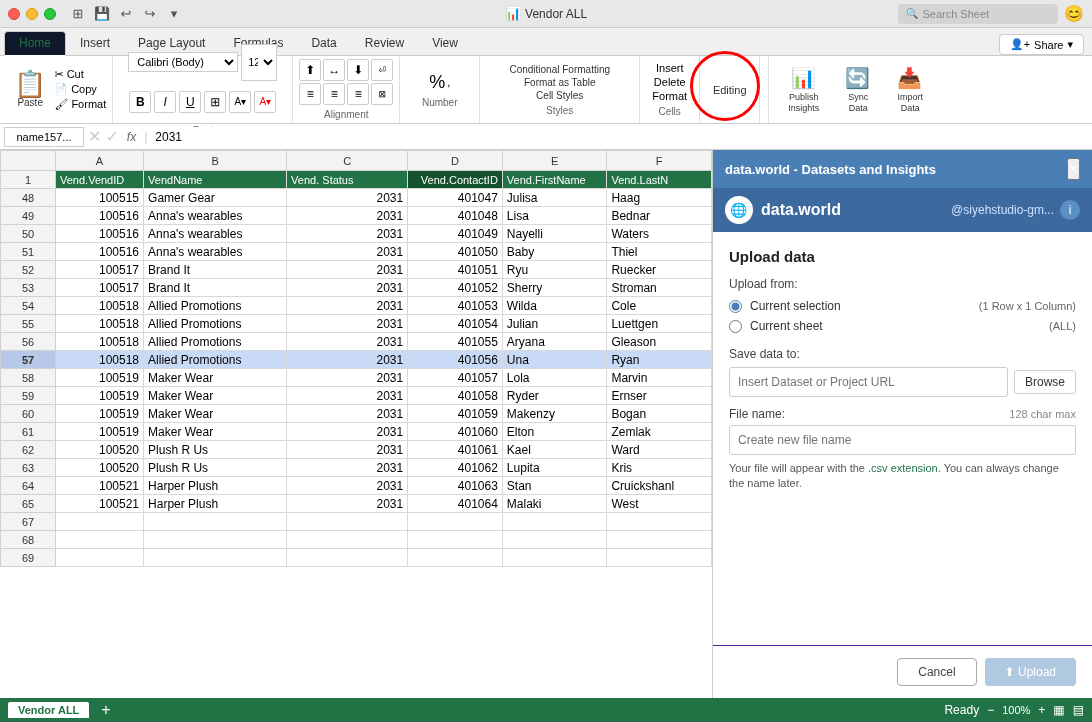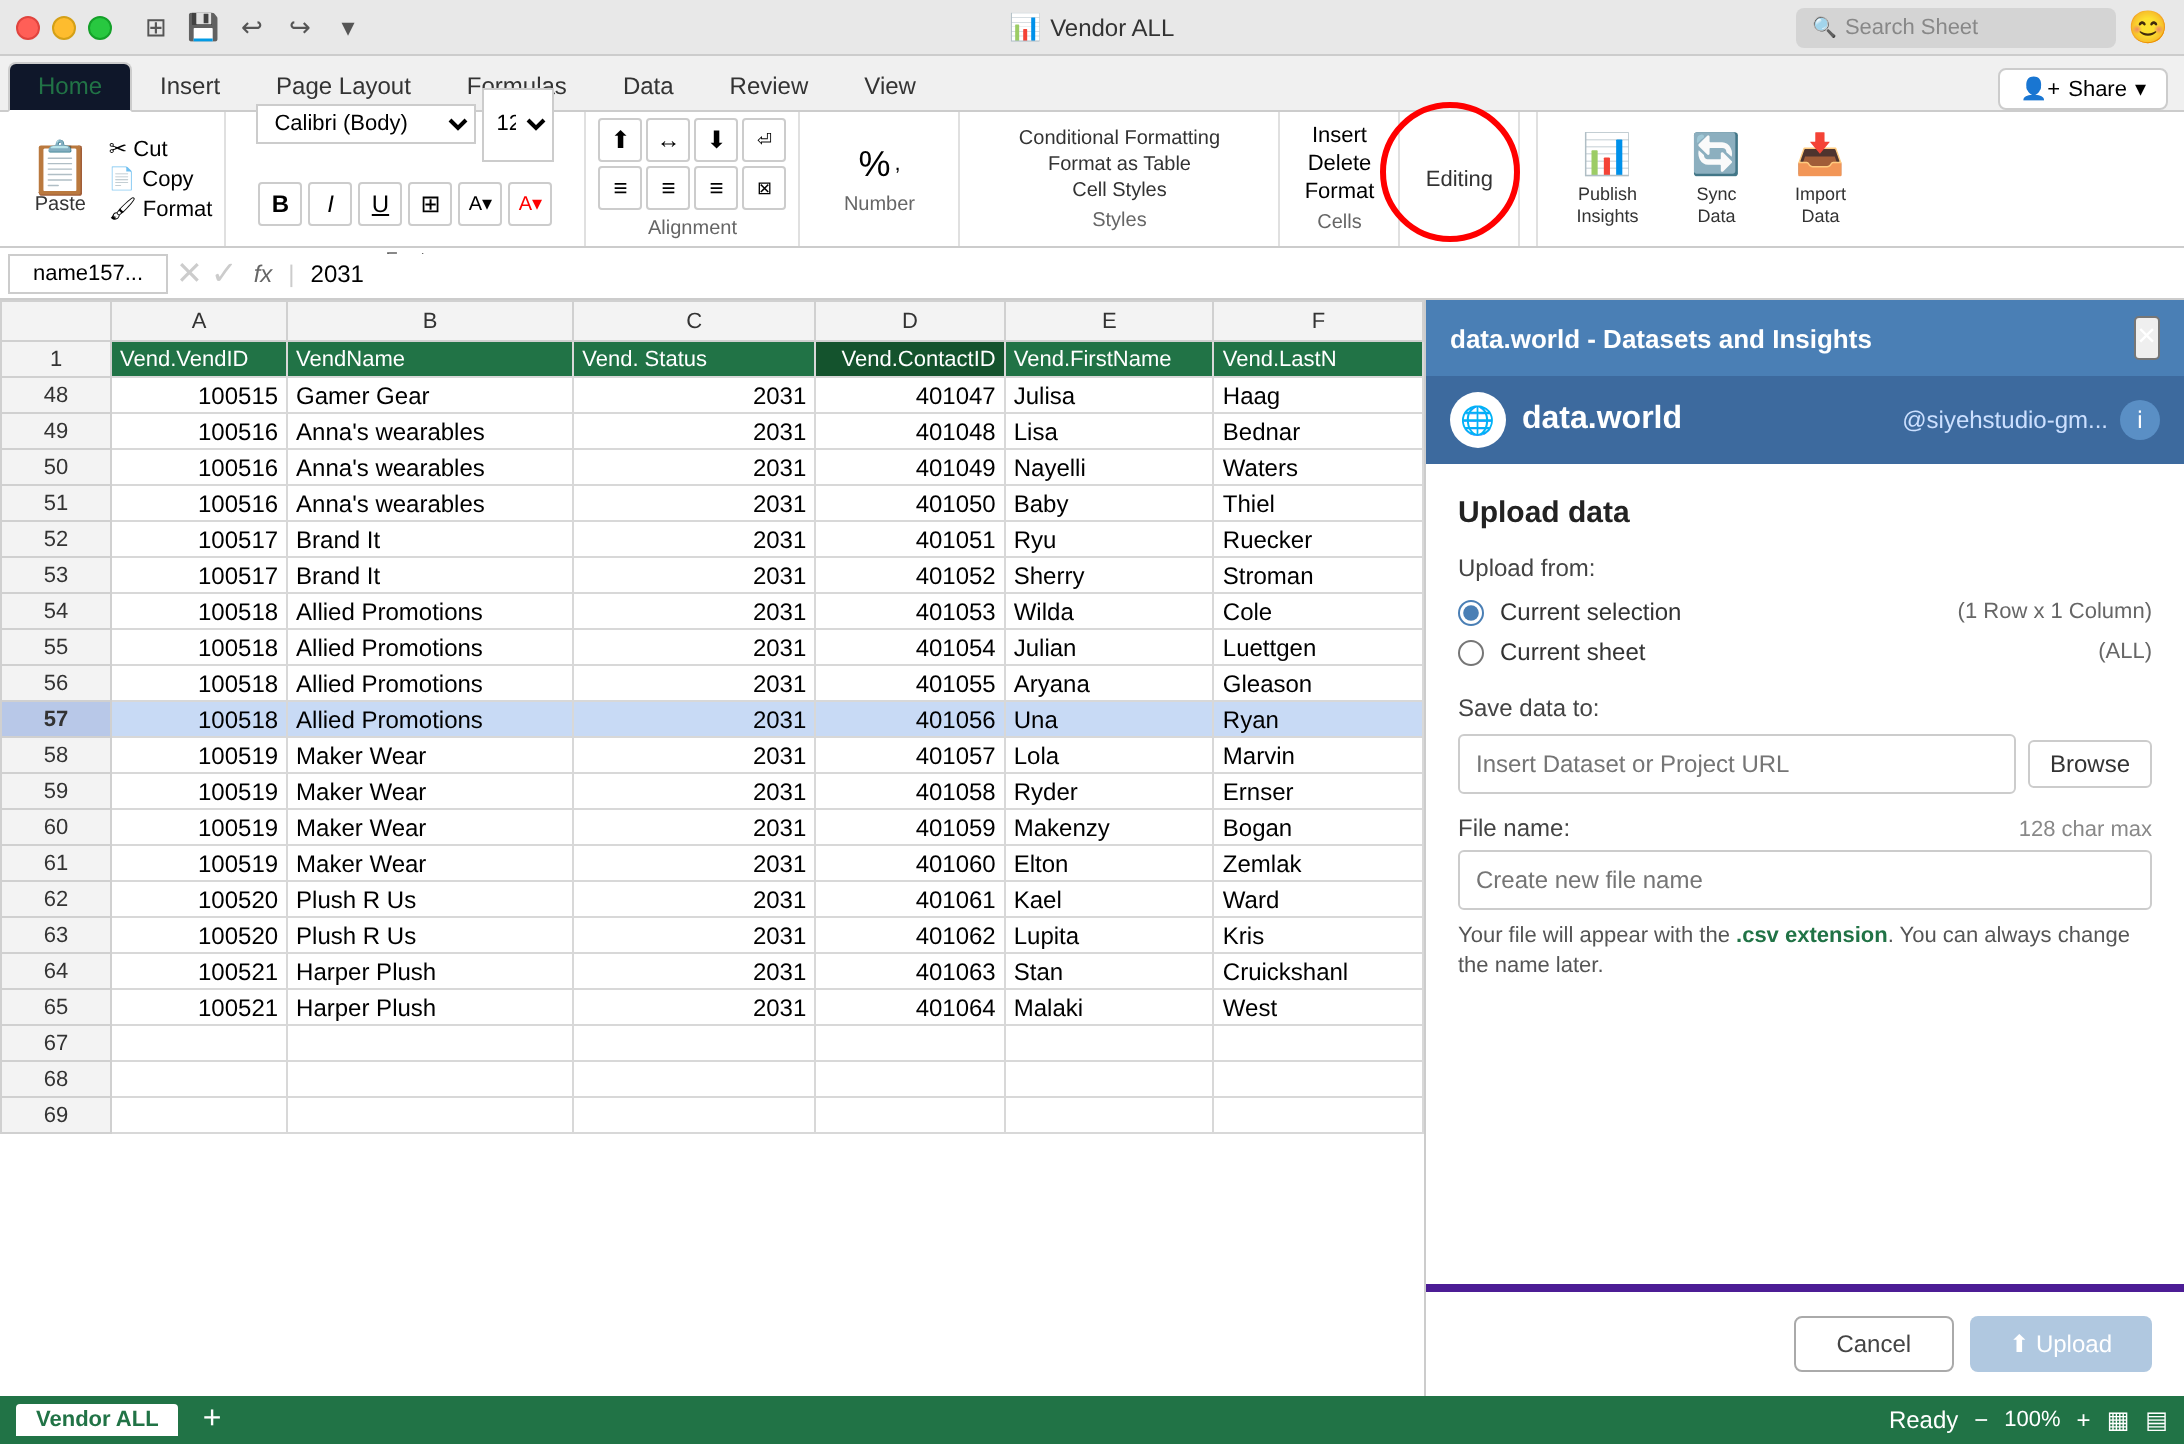--- a/index.html
+++ b/index.html
@@ -138,22 +138,22 @@
     .radio-hint { margin-left: auto; font-size: 11px; color: #666; }
     .save-to-label { font-size: 12px; color: #444; margin: 14px 0 6px; font-weight: 500; }
     .dataset-row { display: flex; gap: 6px; align-items: center; }
     .dataset-input { flex: 1; height: 30px; border: 1px solid #ccc; border-radius: 3px; padding: 0 8px; font-size: 12px; color: #aaa; }
     .browse-btn { background: white; border: 1px solid #ccc; border-radius: 3px; padding: 4px 10px; font-size: 12px; color: #333; cursor: pointer; white-space: nowrap; }
     .file-name-row { display: flex; justify-content: space-between; align-items: baseline; margin: 10px 0 4px; }
     .file-name-label { font-size: 12px; color: #444; font-weight: 500; }
     .file-name-hint { font-size: 11px; color: #888; }
     .file-name-input { width: 100%; height: 30px; border: 1px solid #ccc; border-radius: 3px; padding: 0 8px; font-size: 12px; color: #aaa; }
     .file-hint-text { font-size: 11px; color: #555; margin-top: 6px; line-height: 1.4; }
-    .file-hint-text .csv-emphasis { color: #217346; font-weight: bold; }
-    .panel-footer { padding: 12px 16px; border-top: 4px solid #4c1d95; display: flex; gap: 8px; justify-content: flex-end; }
+    .file-hint-text .csv-emphasis { color: #217346; }
+    .panel-footer { padding: 12px 16px; border-top: 1px solid #4c1d95; display: flex; gap: 8px; justify-content: flex-end; }
     .cancel-btn { background: white; border: 1px solid #aaa; border-radius: 4px; padding: 6px 20px; font-size: 12px; color: #444; cursor: pointer; }
     .upload-btn { background: #b0c8e0; border: none; border-radius: 4px; padding: 6px 20px; font-size: 12px; color: #fff; cursor: not-allowed; display: flex; align-items: center; gap: 4px; }
 
     
     .info-icon { width: 20px; height: 20px; background: #5a8fc5; border-radius: 50%; color: white; font-size: 12px; display: flex; align-items: center; justify-content: center; cursor: pointer; }
 
     
     .status-bar {
       height: 24px;
       background: #217346;

